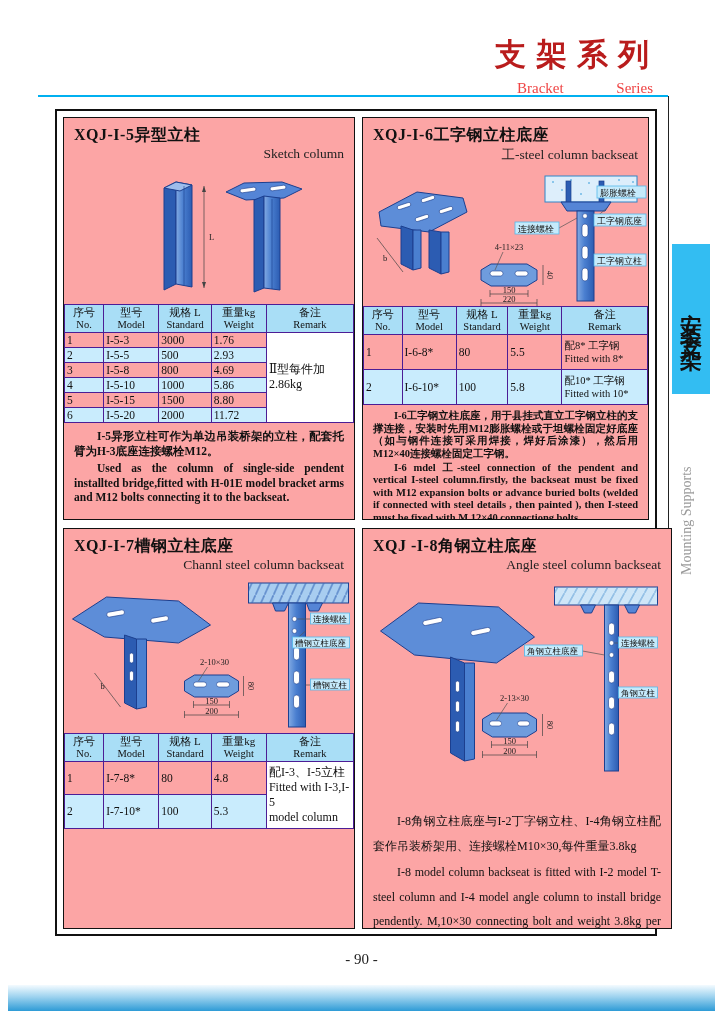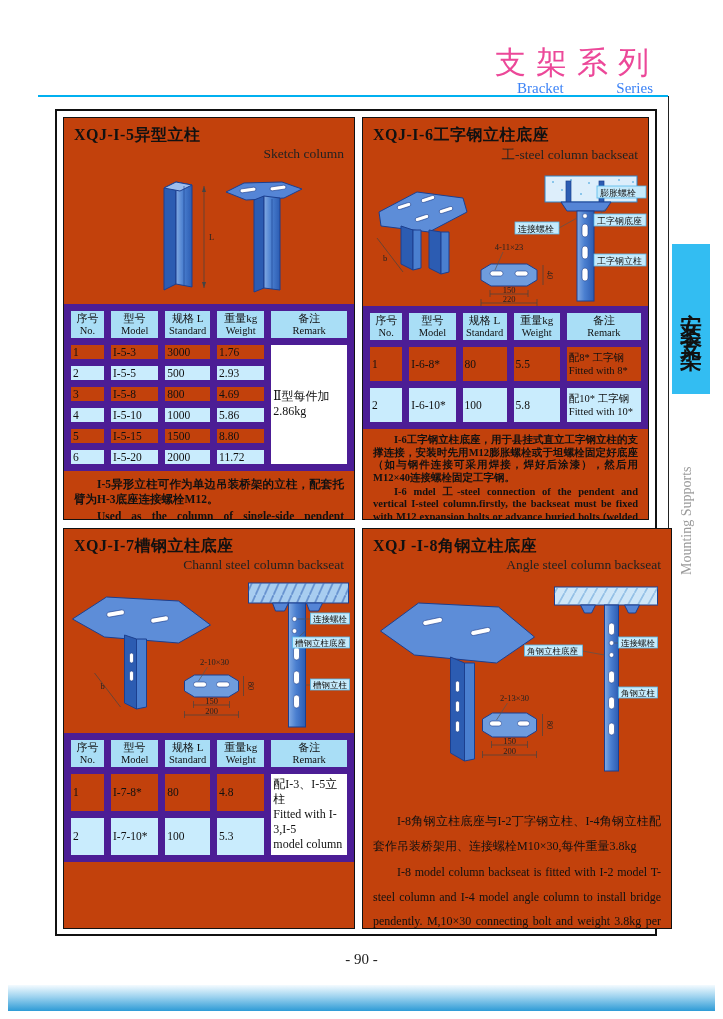--- a/index.html
+++ b/index.html
@@ -1,56 +1,56 @@
 <!DOCTYPE html>
 <html><head>
 <meta charset="utf-8">
 <style>
   html,body{margin:0;padding:0;background:#fff;}
   .page{position:relative;width:723px;height:1019px;background:#fff;overflow:hidden;
         font-family:"Liberation Serif","DejaVu Serif",serif;color:#111;}
 
   
-  .brand{position:absolute;top:42px;right:64px;font-family:"Liberation Sans","DejaVu Sans",sans-serif;
-         font-weight:normal;font-size:31px;letter-spacing:10px;color:#ec4899;white-space:nowrap;}
+  .brand{position:absolute;top:34px;right:64px;font-family:"Liberation Sans","DejaVu Sans",sans-serif;
+         font-weight:bold;font-size:31px;letter-spacing:10px;color:#b91c1c;white-space:nowrap;}
   .brand-sub{position:absolute;top:80px;right:70px;width:136px;display:flex;justify-content:space-between;
-             color:#3b82f6;font-size:15px;}
+             color:#ef4444;font-size:15px;}
   .header-line{position:absolute;top:95px;left:38px;width:630px;height:2px;background:#00b0f0;}
 
   
   .side-rule{position:absolute;left:668px;top:96px;width:1px;height:766px;background:#222;}
   .side-box{position:absolute;left:672px;top:244px;width:38px;height:150px;background:#33bdf2;
             display:flex;align-items:center;justify-content:center;}
   .side-box span{writing-mode:vertical-rl;text-orientation:upright;font-weight:bold;font-size:22px;
                  letter-spacing:12px;color:#111;font-family:"Liberation Sans","DejaVu Sans",sans-serif;}
   .side-en{position:absolute;left:679px;top:400px;height:175px;writing-mode:vertical-rl;
            transform:rotate(180deg);color:#9a9a9a;font-size:14px;white-space:nowrap;}
 
   
   .outer-box{position:absolute;left:55px;top:109px;width:602px;height:827px;border:2px solid #111;box-sizing:border-box;}
-  .quad{position:absolute;border:1.5px solid #111;background:#c2410c;box-sizing:border-box;overflow:hidden;}
+  .quad{position:absolute;border:1.5px solid #111;background:#fca5a5;box-sizing:border-box;overflow:hidden;}
   #q-i5{left:63px;top:117px;width:292px;height:403px;}
   #q-i6{left:362px;top:117px;width:287px;height:403px;}
   #q-i7{left:63px;top:528px;width:292px;height:401px;}
   #q-i8{left:362px;top:528px;width:310px;height:401px;}
   .q-head{padding:7px 10px 2px;}
   .q-title-zh{font-size:16px;font-weight:bold;letter-spacing:.5px;}
   .q-title-en{font-size:13.5px;color:#222;text-align:right;}
 
   svg.draw{display:block;}
   .slot{fill:#fff;stroke:#1c3f8f;stroke-width:.6;}
   .dim{stroke:#444;stroke-width:.7;}
   .leader{stroke:#555;stroke-width:.7;fill:none;}
   .dimtext{font-size:8.5px;fill:#222;}
   .lblbox{fill:#c6eafb;stroke:#54b9ea;stroke-width:.8;}
   .lbltext{font-size:9px;fill:#111;}
 
   
   .tablewrap table{width:100%;border-collapse:collapse;table-layout:fixed;border:1.5px solid #111;}
-  .tablewrap th,.tablewrap td{border:7px solid #4c1d95;padding:1px 2px;overflow:hidden;}
+  .tablewrap th,.tablewrap td{border:1px solid #4c1d95;padding:1px 2px;overflow:hidden;}
   .tablewrap thead th{background:#a9def6;font-weight:normal;font-size:11px;line-height:1.15;}
   .tablewrap thead th div:last-child{font-size:10.5px;}
   .tablewrap td{font-size:11.5px;}
   .tablewrap tbody tr:nth-child(even) td{background:#c9ecfd;}
   .tablewrap td.remark div{line-height:1.25;font-size:10.5px;}
   .tablewrap td.remark.merged{background:#fff !important;}
   .tablewrap td.remark.merged div{font-size:12px;}
   .tablewrap th:nth-child(1){width:13%;}
   .tablewrap th:nth-child(2){width:19%;}
   .tablewrap th:nth-child(3){width:18%;}

